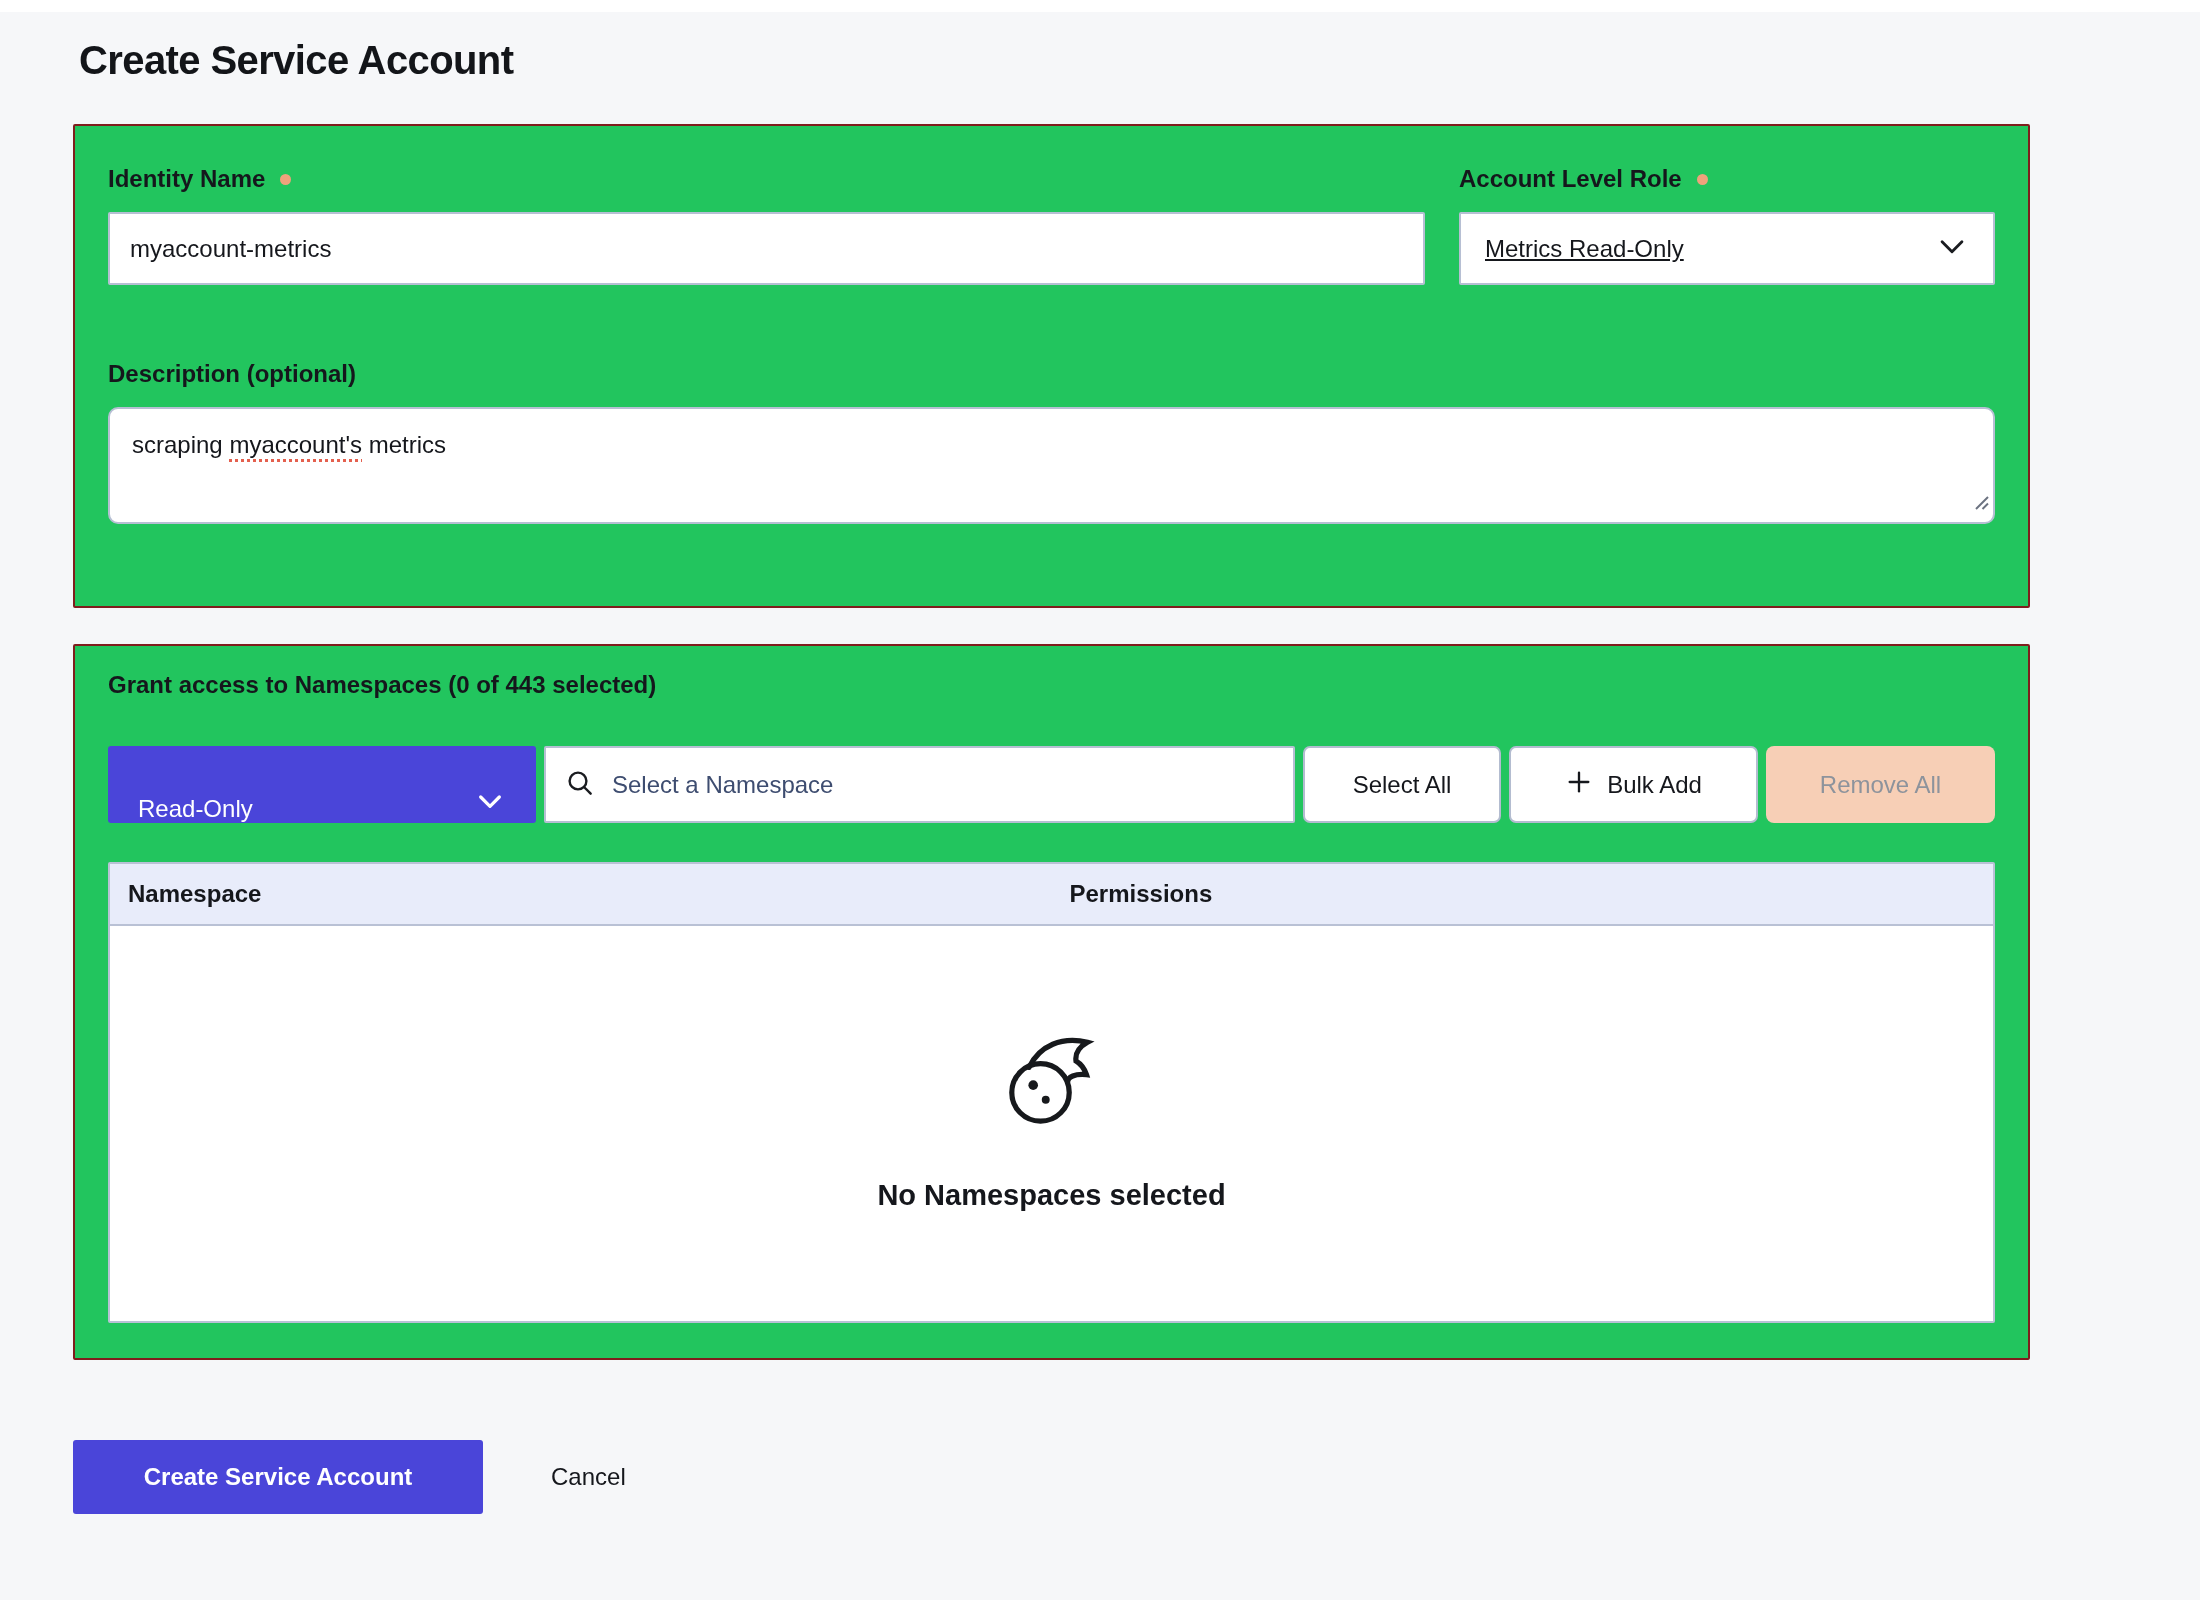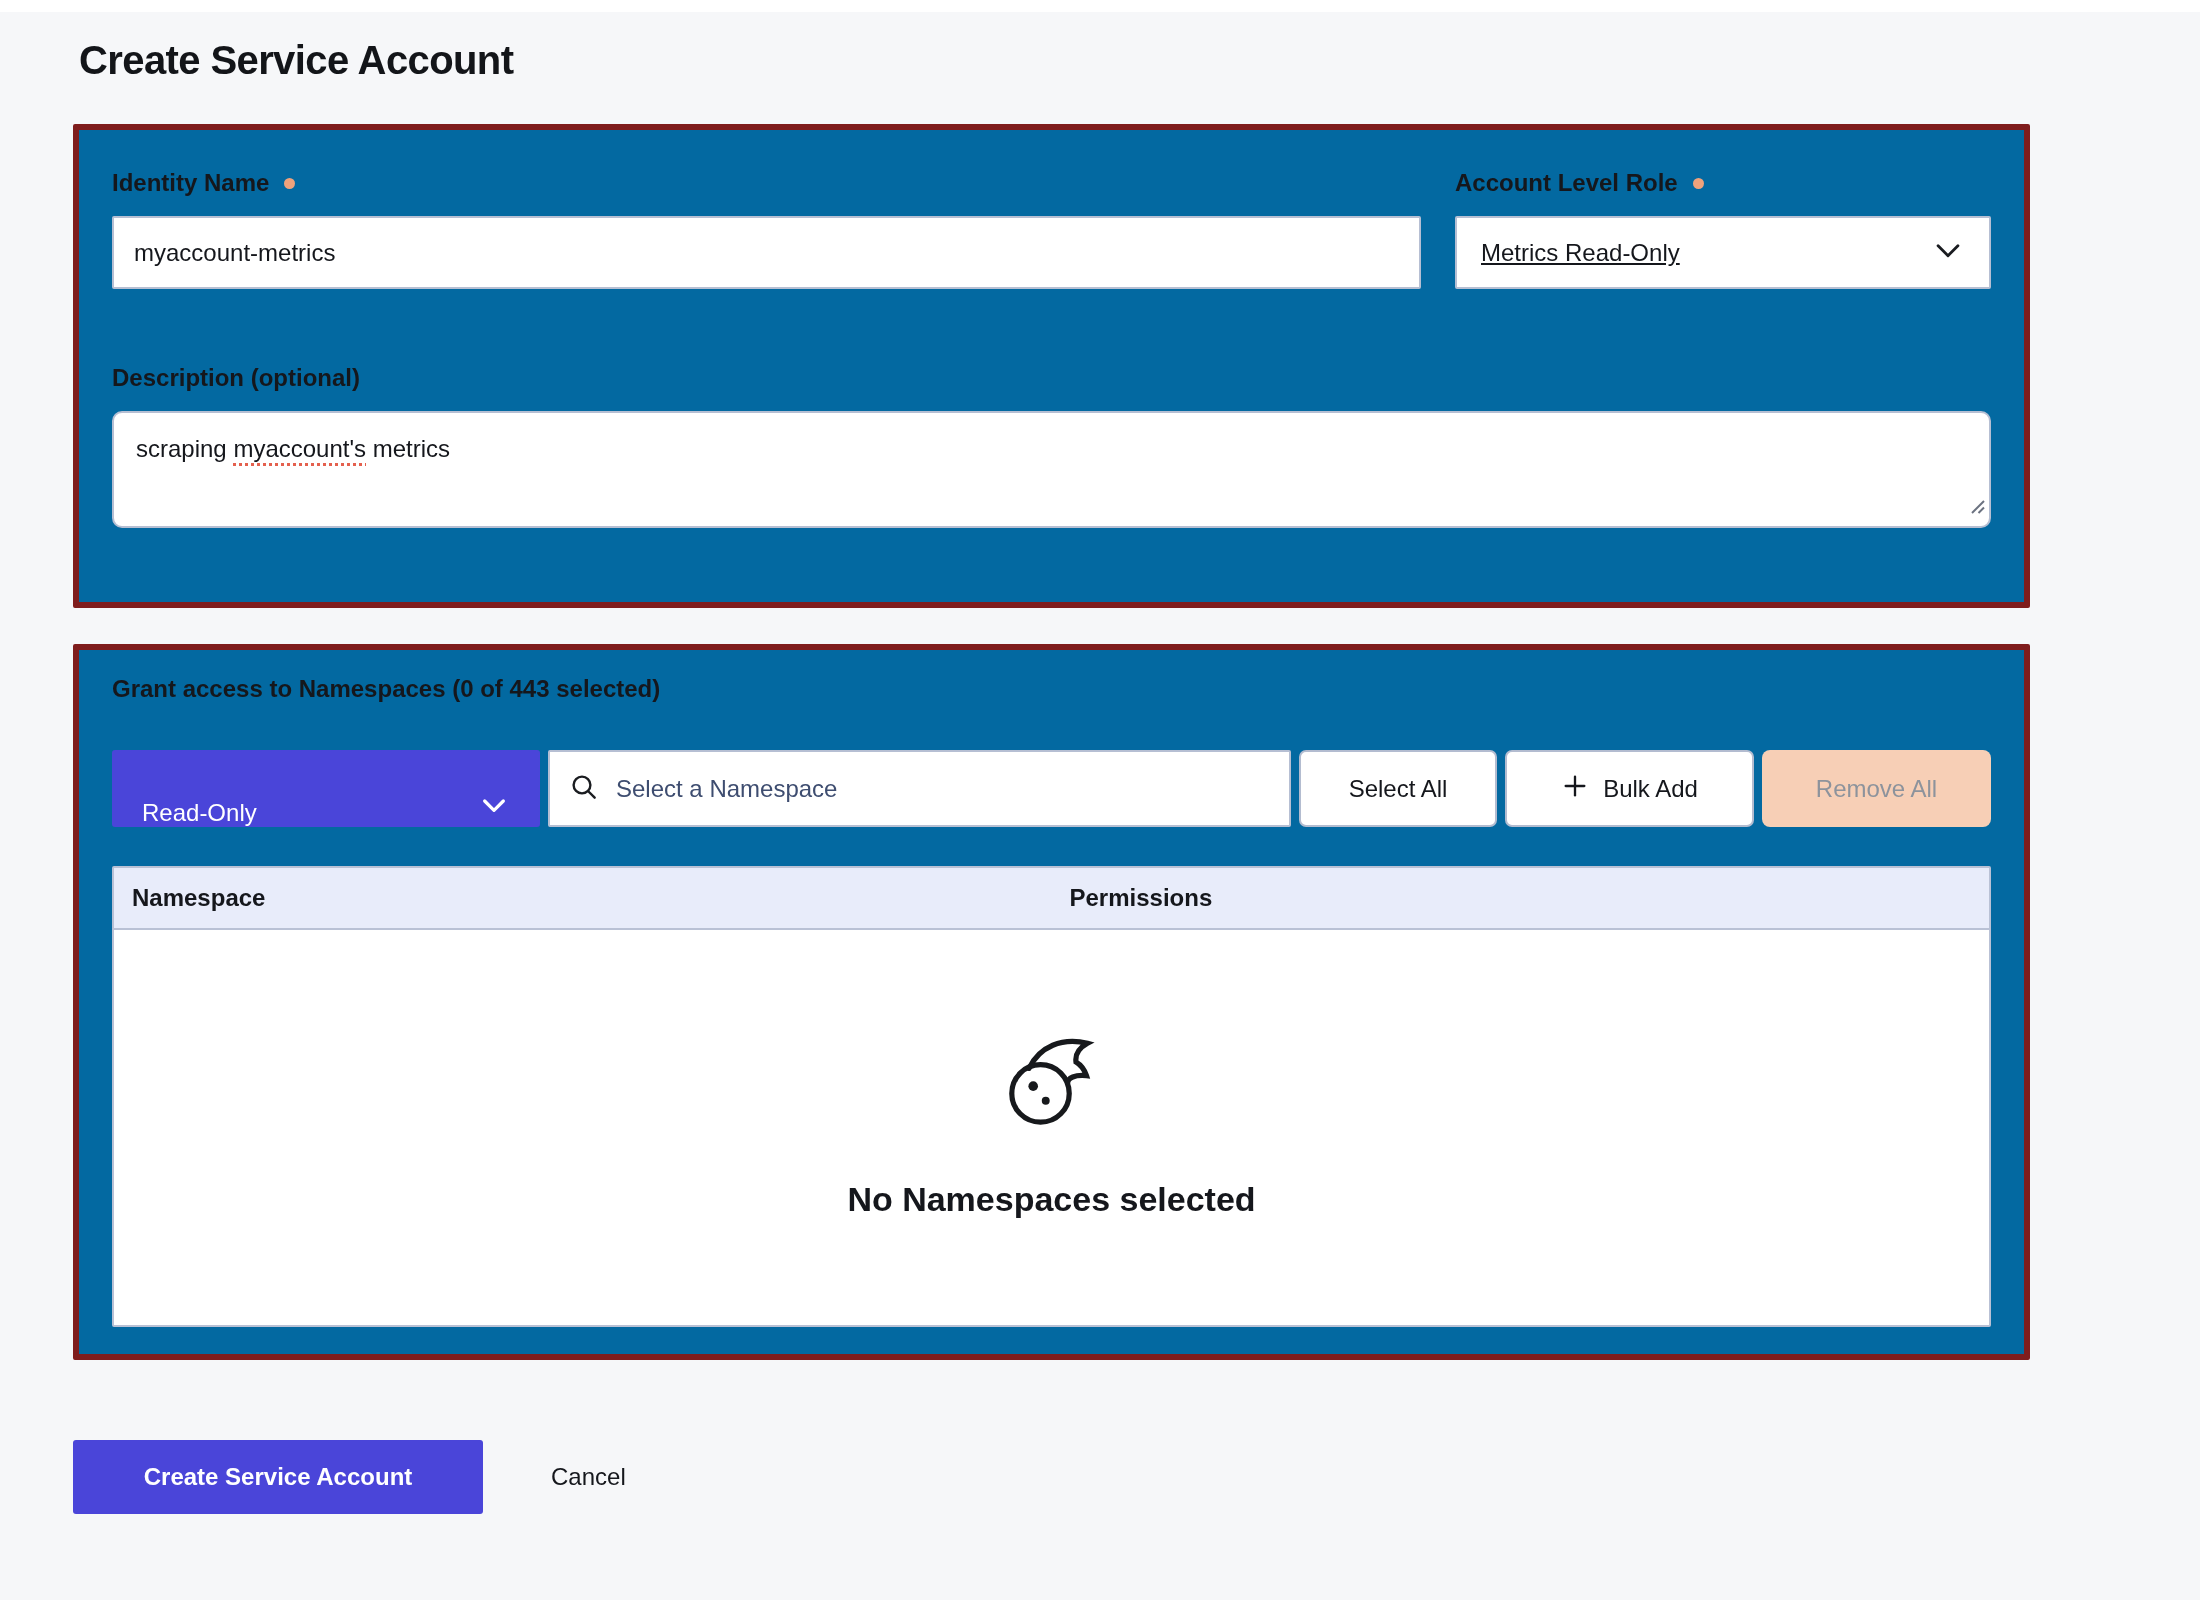--- a/index.html
+++ b/index.html
@@ -16,22 +16,22 @@
   .page-title {
     margin: 24px 0 0 6px;
     font-size: 40px;
     font-weight: 700;
     letter-spacing: -0.6px;
     color: #131519;
     line-height: 48px;
   }
 
   .card {
-    background: #0369a1;
-    border: 6px solid #7f1d1d;
+    background: #22c55e;
+    border: 2px solid #7f1d1d;
     border-radius: 2px;
   }
   .card-identity { margin-top: 40px; height: 484px; padding: 38px 33px 0; }
   .card-namespaces { margin-top: 36px; height: 716px; padding: 24px 33px 33px; }
 
   .form-row { display: grid; grid-template-columns: 1fr 536px; column-gap: 34px; }
 
   .label-row { display: flex; align-items: center; margin-bottom: 18px; height: 30px; }
   .field-label { font-size: 24px; font-weight: 700; color: #15171c; }
   .req-dot {
@@ -101,21 +101,21 @@
   .ns-table { margin-top: 39px; border: 2px solid #b9c1d5; border-radius: 2px; }
   .ns-thead {
     height: 62px; background: #e8ecfa; border-bottom: 2px solid #b9c1d5;
     display: grid; grid-template-columns: 1fr 1fr; align-items: center;
   }
   .ns-th { font-size: 24px; font-weight: 700; padding-left: 18px; }
   .ns-tbody {
     height: 395px; background: #fff;
     display: flex; flex-direction: column; align-items: center; justify-content: center;
   }
-  .empty-msg { margin-top: 46px; font-size: 34px; font-weight: 700; color: #15171c; }
+  .empty-msg { margin-top: 46px; font-size: 29px; font-weight: 700; color: #15171c; }
 
   .footer { margin-top: 80px; display: flex; align-items: center; }
   .btn-submit {
     width: 410px; height: 74px; background: #4a45d9; border: none; border-radius: 3px;
     color: #fff; font-family: inherit; font-size: 24px; font-weight: 600; cursor: pointer;
   }
   .btn-cancel {
     margin-left: 68px; background: none; border: none; font-family: inherit;
     font-size: 24px; font-weight: 500; color: #15171c; cursor: pointer;
   }

